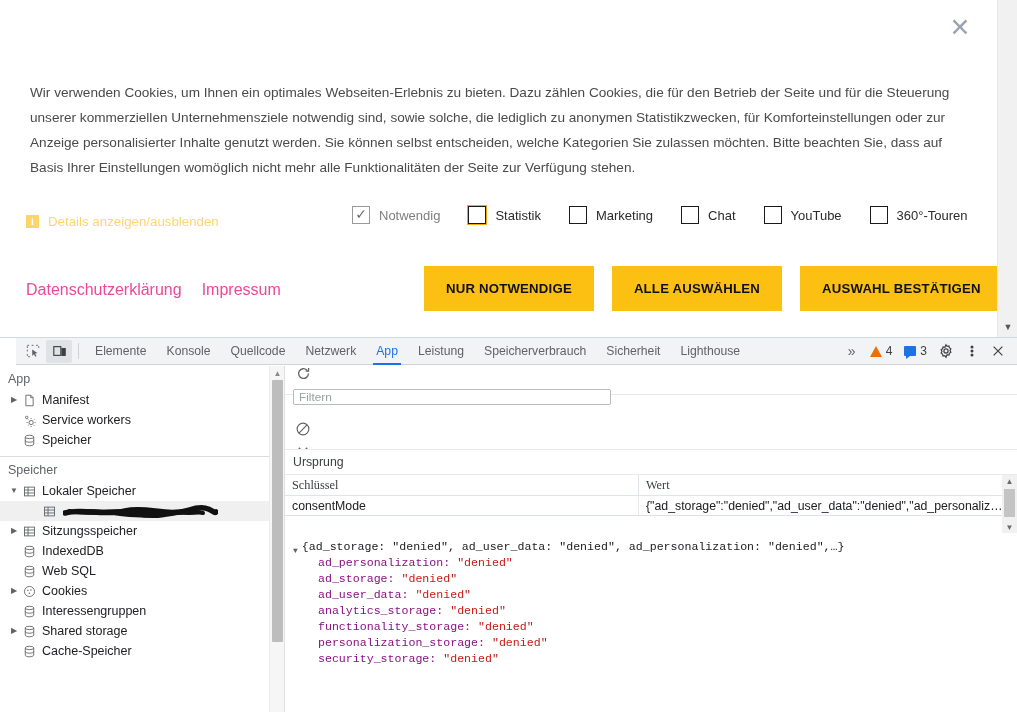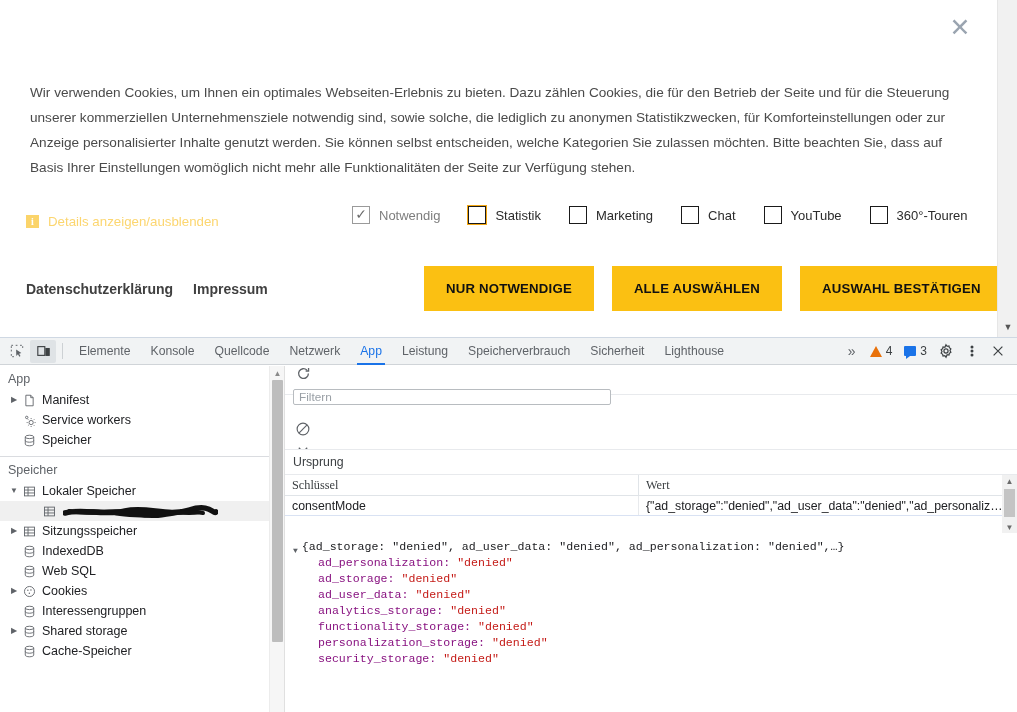--- a/index.html
+++ b/index.html
@@ -124,25 +124,24 @@
   }
   .cb-label.muted { color: #7d7d7d; }
 
   
   #footer-links {
     position: absolute;
     left: 26px; top: 281px;
     display: flex; gap: 20px;
   }
   #footer-links a {
-    font-size: 14px;
-    color: #404040;
+    font-size: 16px;
+    color: #ec4899;
     text-decoration: none;
     cursor: pointer;
-    font-weight: bold;
   }
 
   
   #banner-buttons {
     position: absolute;
     left: 424px; top: 266px;
     display: flex;
     gap: 18px;
   }
   .cta-btn {
@@ -187,20 +186,21 @@
     font-family: "Liberation Sans", sans-serif;
   }
   #dt-toolbar {
     position: relative;
     height: 27px;
     background: #f1f3f4;
     border-bottom: 1px solid #d0d4d8;
     display: flex;
     align-items: center;
     padding: 0 4px;
+    margin-left: 16px;
   }
   .dt-icon-btn {
     width: 26px; height: 23px;
     display: flex; align-items: center; justify-content: center;
     cursor: pointer;
     border-radius: 2px;
     color: #5f6368;
     flex: 0 0 auto;
   }
   .dt-icon-btn.active { background: #dfe3e6; }

